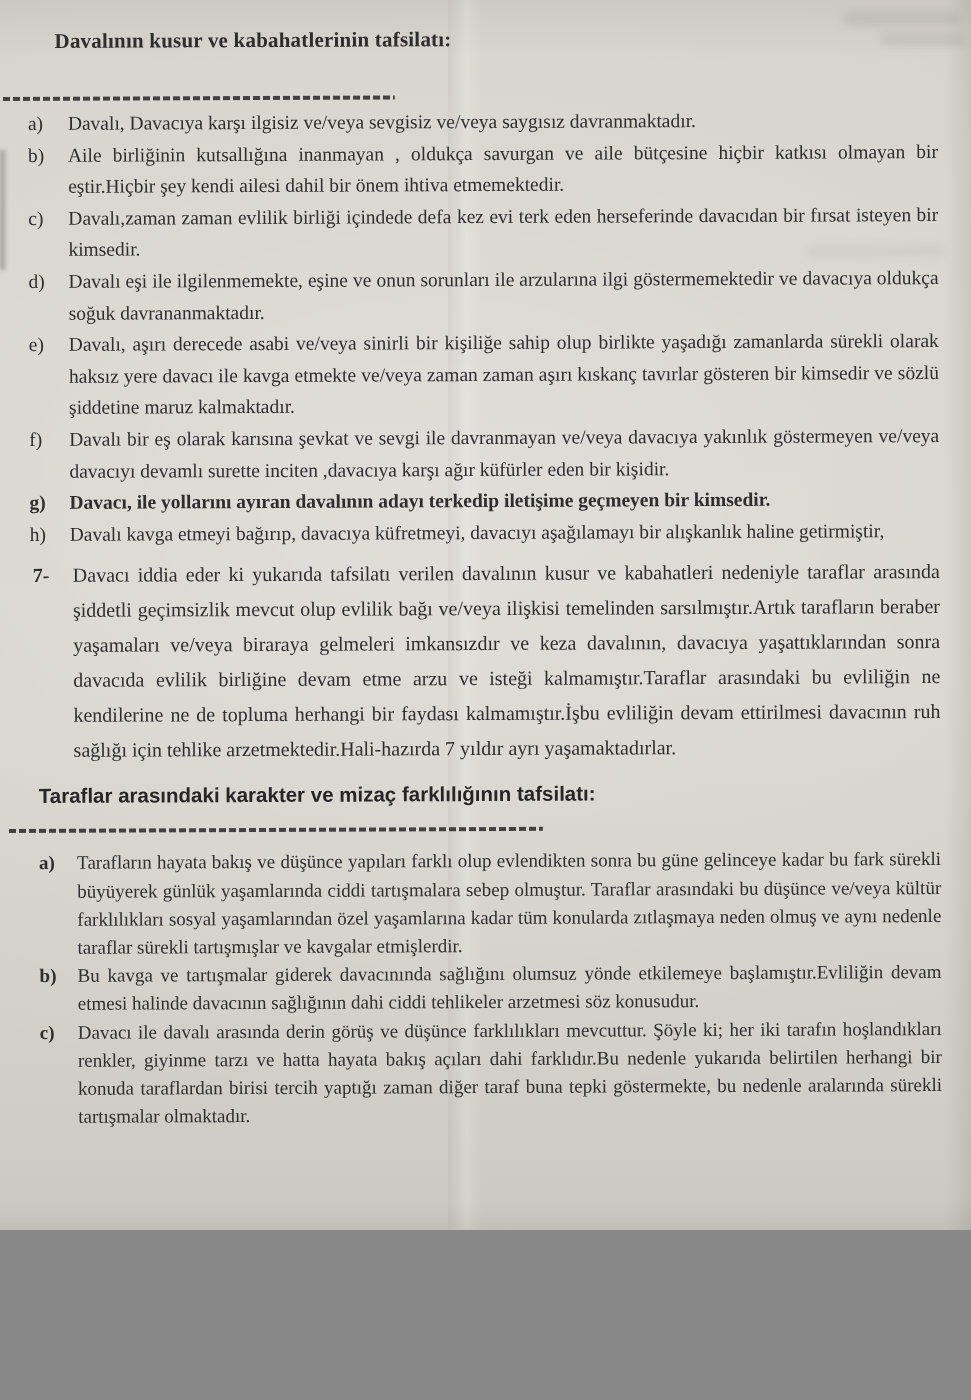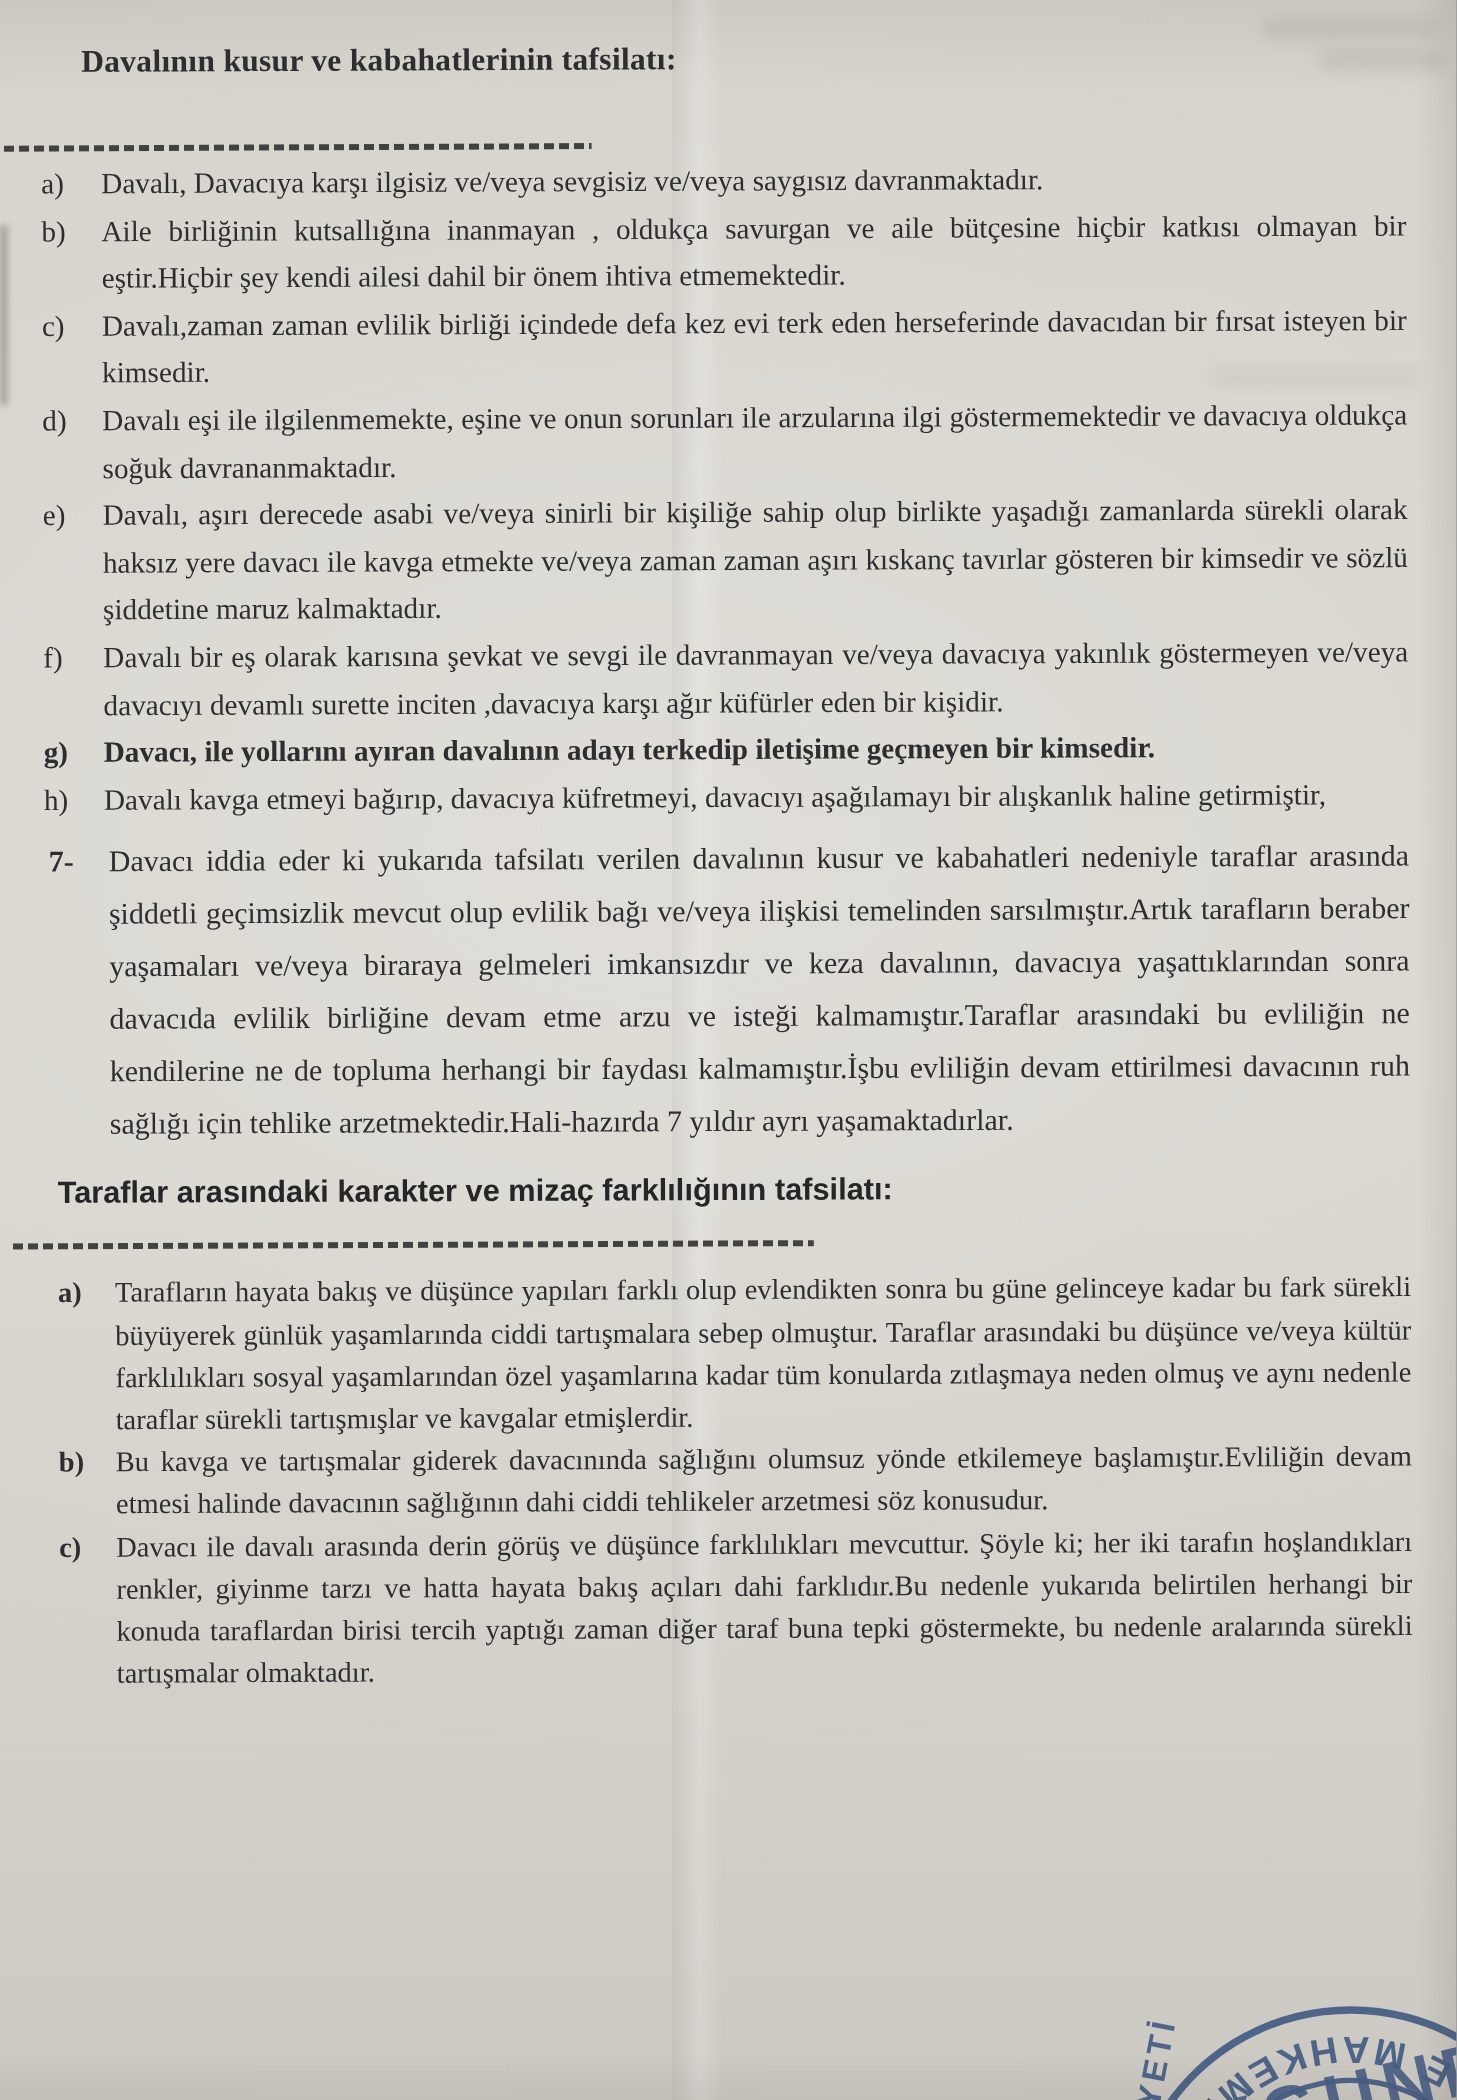--- a/index.html
+++ b/index.html
@@ -1,18 +1,18 @@
 <!DOCTYPE html>
 <html><head>
 <meta charset="utf-8">
 <style>
   html,body{margin:0;padding:0;background:#888;}
   .page{
     position:relative;
-    width:971px;height:1400px;
+    width:971px;height:1230px;
     margin:0 auto;
     overflow:hidden;
     background:
       radial-gradient(ellipse 1400px 900px at 45% 40%, rgba(255,255,255,.22), rgba(255,255,255,0) 70%),
       linear-gradient(180deg, #cbc8c1 0px, #d6d3cc 60px, #d8d5ce 55%, #d2cfc8 85%, #ccc9c2 100%);
     font-family:"Liberation Serif", serif;
     color:#2e2d30;
   }
   
   .edge-shade-right{position:absolute;top:0;right:0;width:26px;height:100%;

